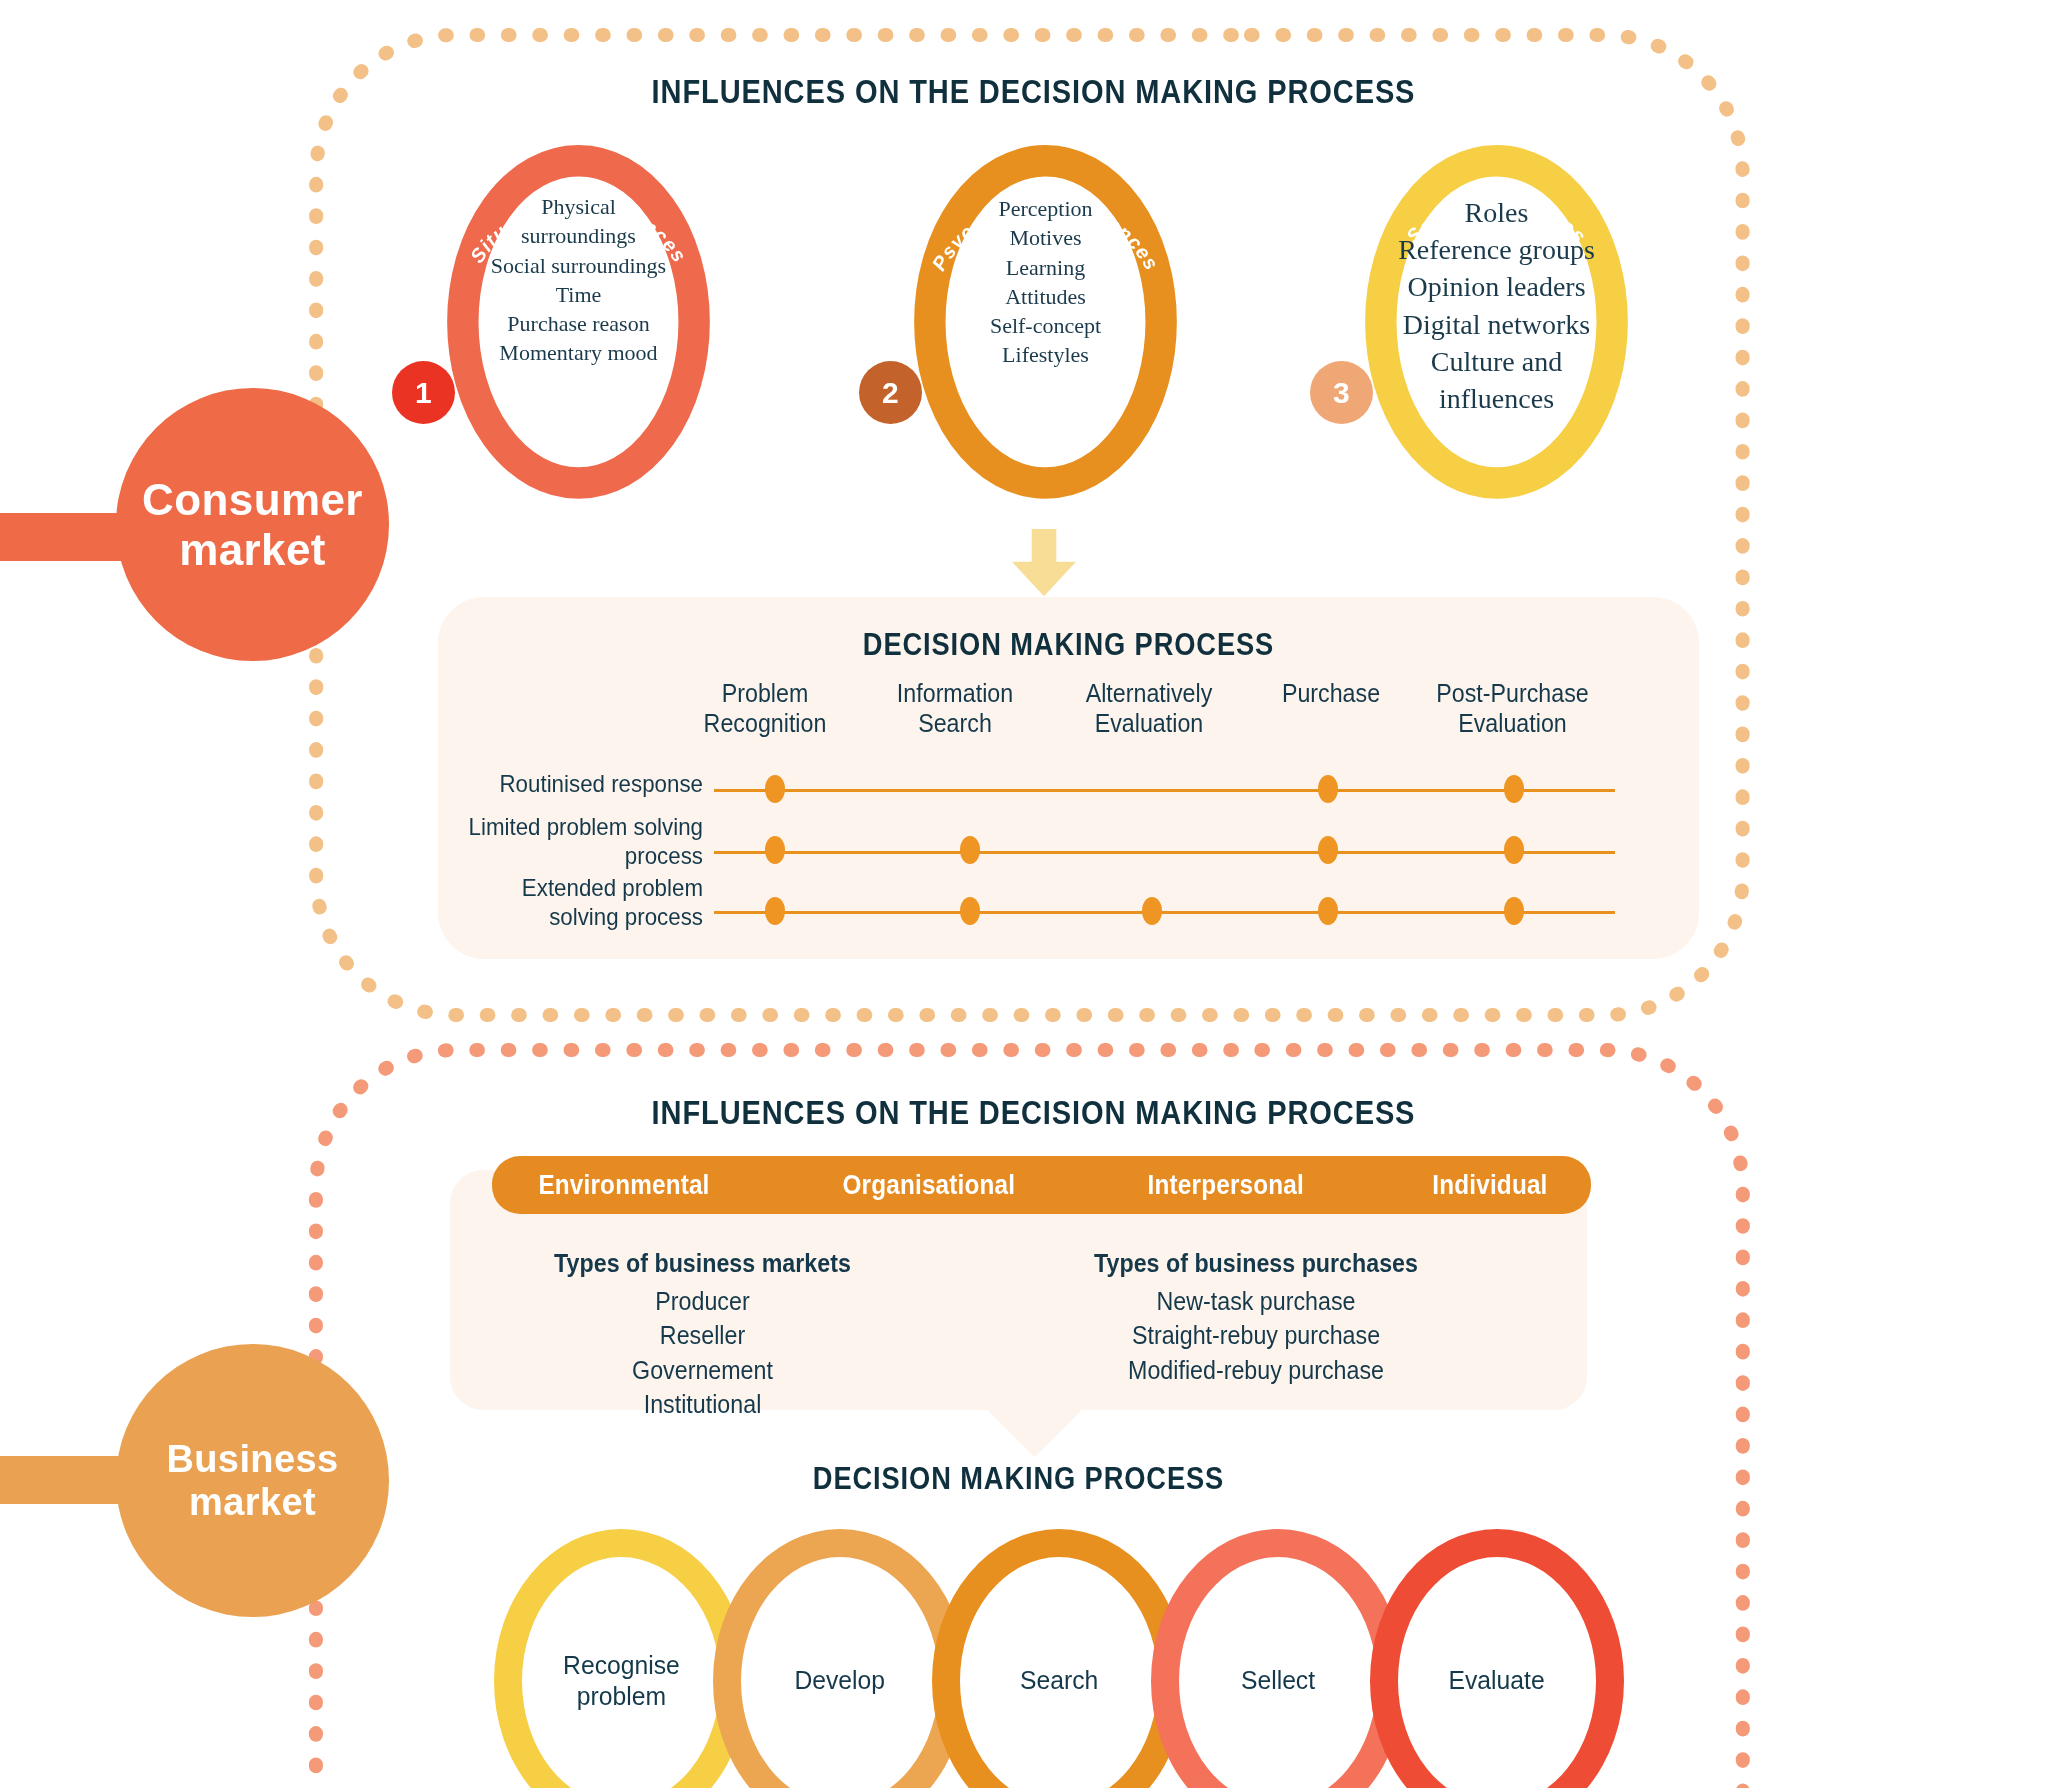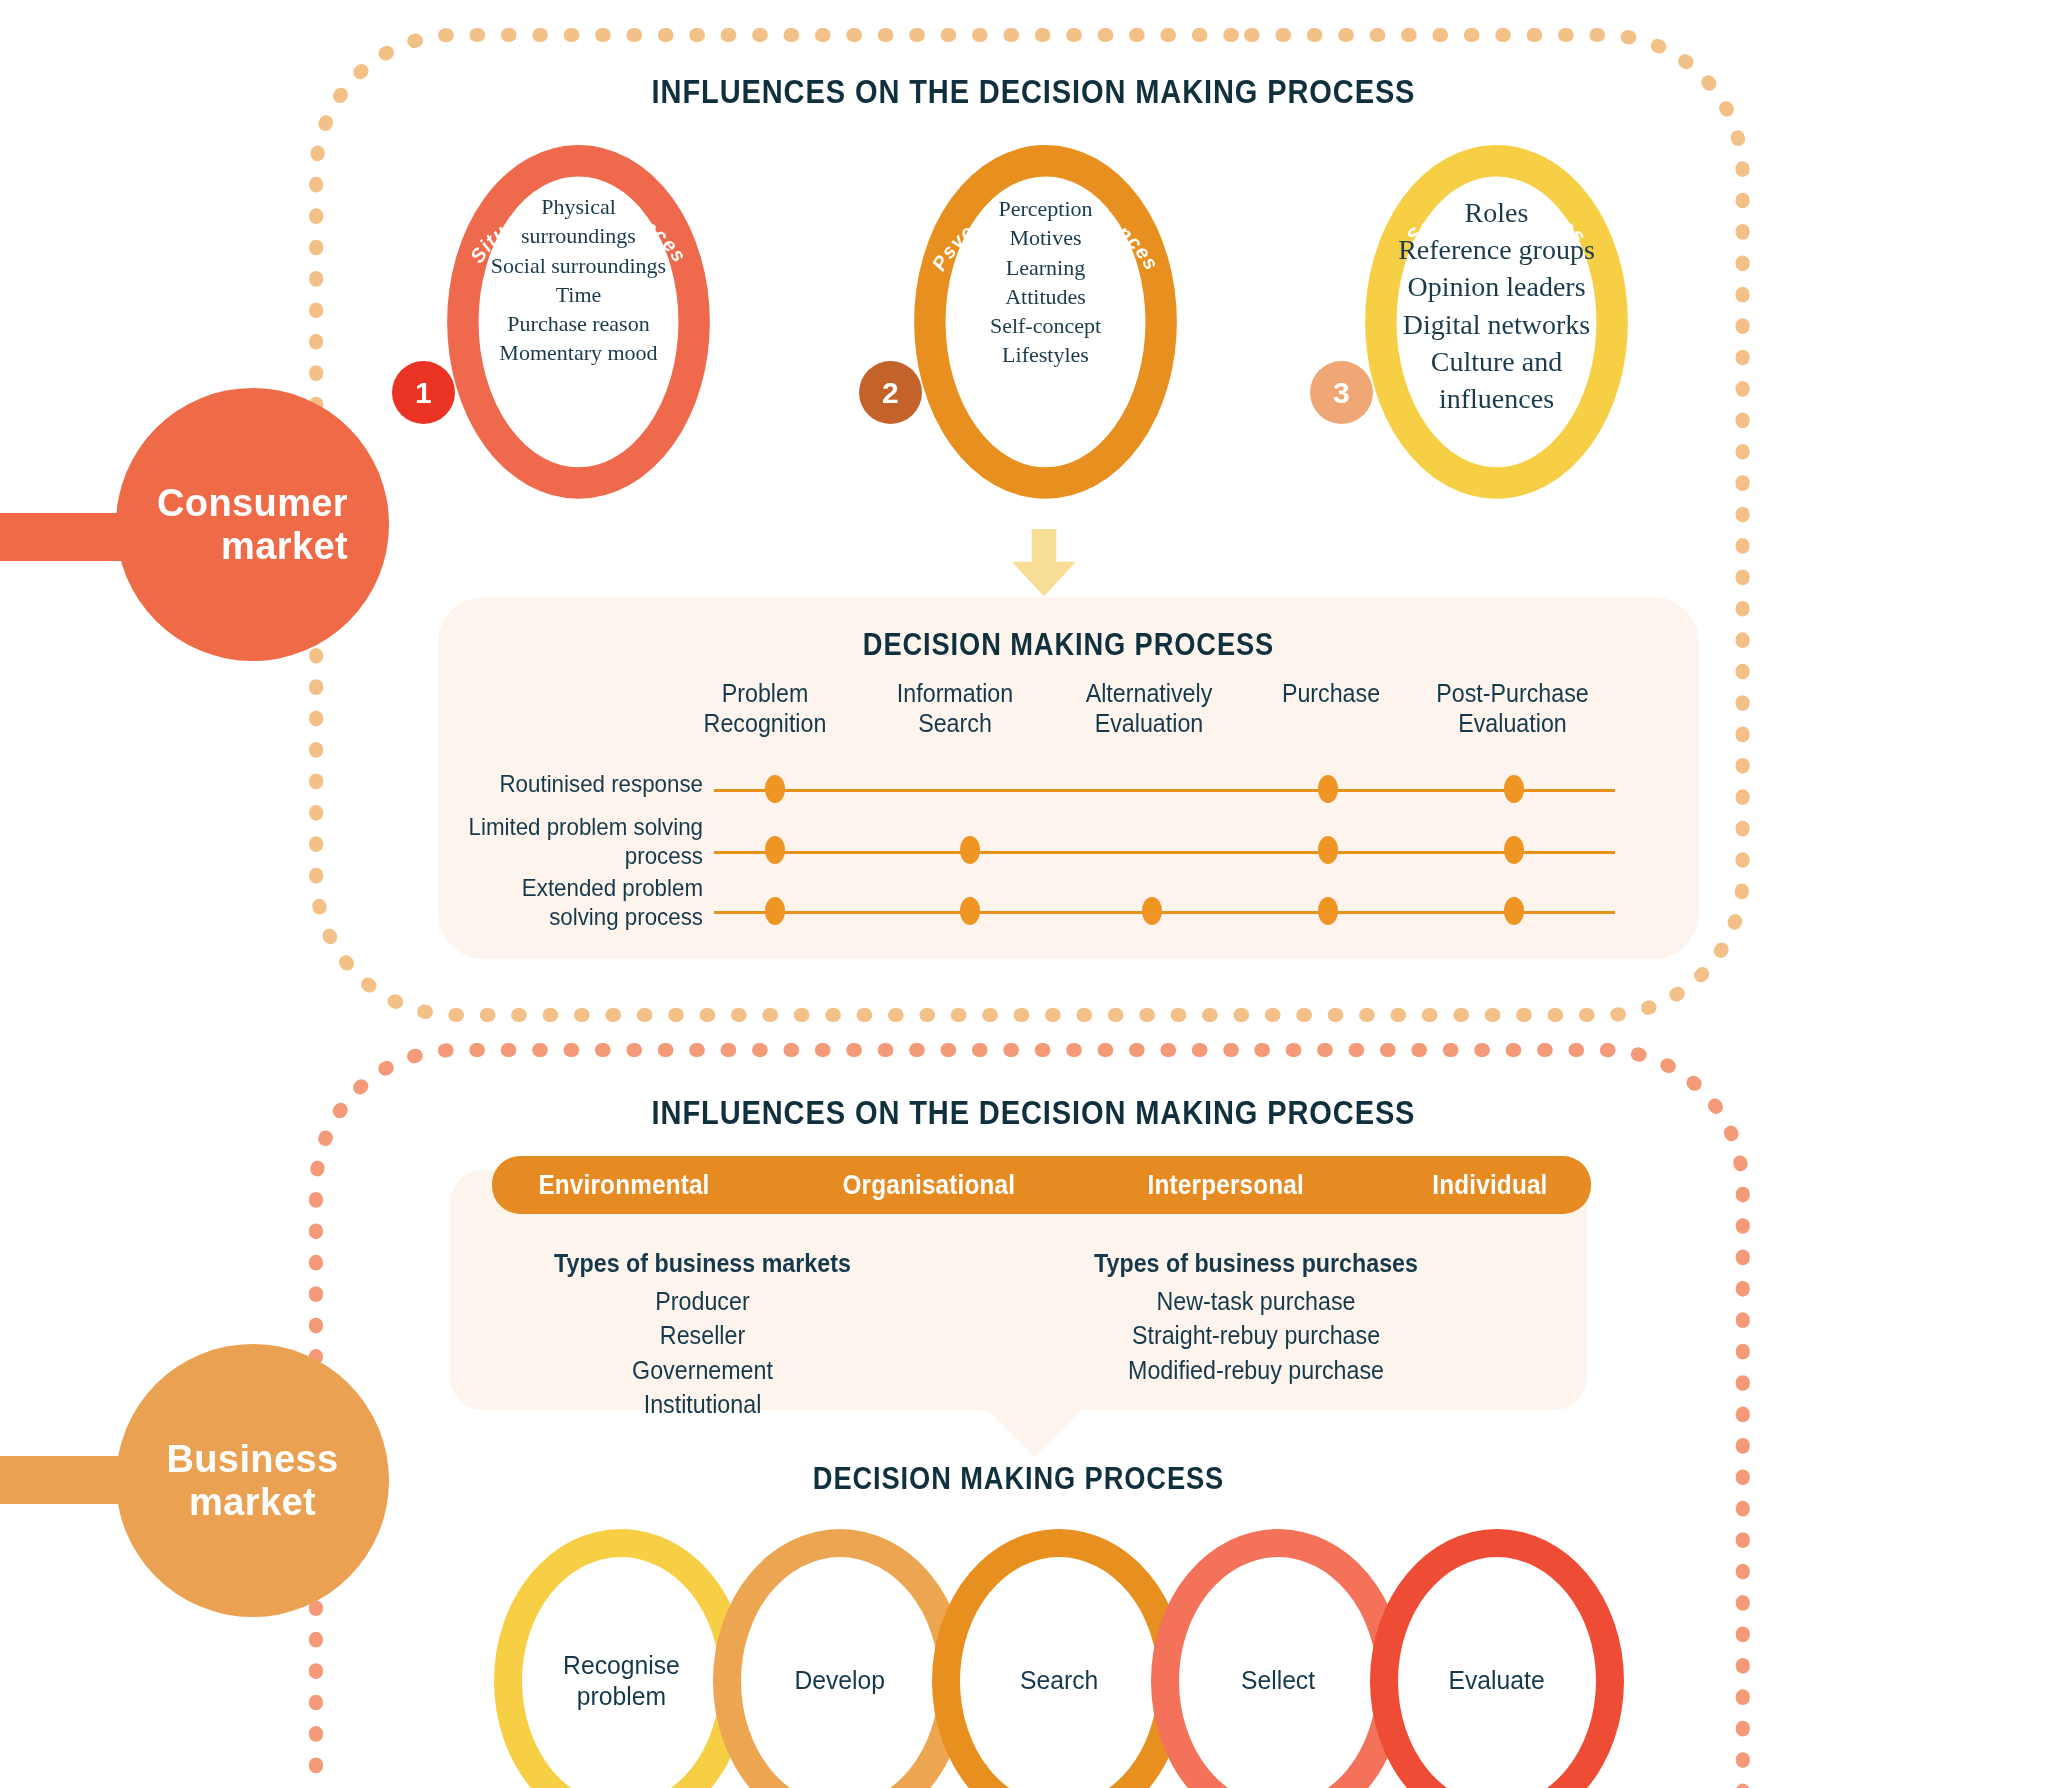--- a/index.html
+++ b/index.html
@@ -91,21 +91,21 @@
 
   <svg class="panel-dots" style="left:306px;top:25px;width:1455px;height:1000px;" viewBox="0 0 1760 1210">
     <path d="M 1120 12 L 180 12 A 168 168 0 0 0 12 180 L 12 1030 A 168 168 0 0 0 180 1198 L 1570 1198 A 168 168 0 0 0 1738 1030 L 1738 180 A 168 168 0 0 0 1570 12 L 1120 12 Z" fill="none" stroke="#f3c187" stroke-width="17" stroke-linecap="round" stroke-dasharray="2 36"></path>
   </svg>
 
   <svg class="panel-dots" style="left:306px;top:1040px;width:1455px;height:827px;" viewBox="0 0 1760 1000">
     <path d="M 1120 12 L 180 12 A 168 168 0 0 0 12 180 L 12 980 L 1738 980 L 1738 180 A 168 168 0 0 0 1570 12 L 1120 12 Z" fill="none" stroke="#f59a79" stroke-width="17" stroke-linecap="round" stroke-dasharray="2 36"></path>
   </svg>
 
   <div class="market-stem" style="left:0;top:513px;width:198px;height:48px;background:#ef6a47;"></div>
-  <div class="market-bubble" style="left:116px;top:388px;width:273px;height:273px;background:#ef6a47;font-size:38px;text-align:right;">
+  <div class="market-bubble" style="left:116px;top:388px;width:273px;height:273px;background:#ef6a47;font-size:44px;">
     <div>
       <div>Consumer</div>
       <div>market</div>
     </div>
   </div>
 
   <div class="market-stem" style="left:0;top:1456px;width:198px;height:48px;background:#eaa252;"></div>
   <div class="market-bubble" style="left:116px;top:1344px;width:273px;height:273px;background:#eaa252;font-size:38px;">
     <div>
       <div>Business</div>

